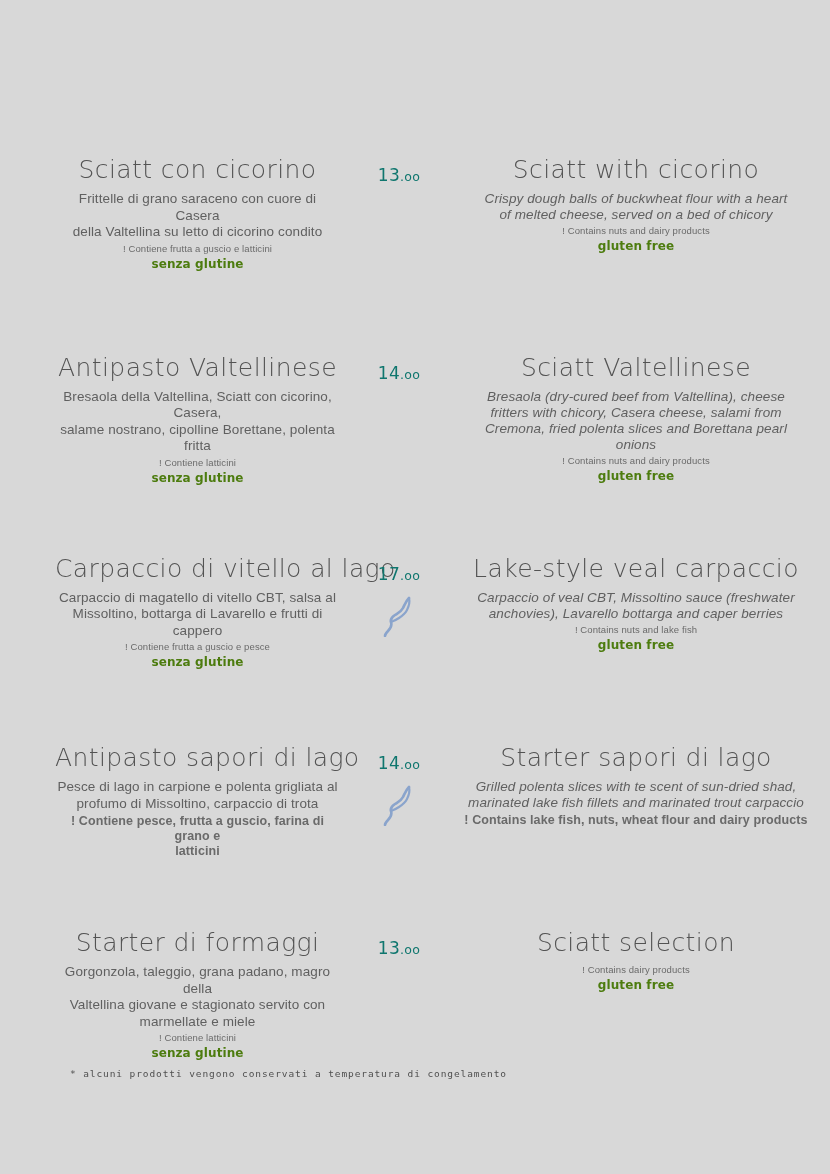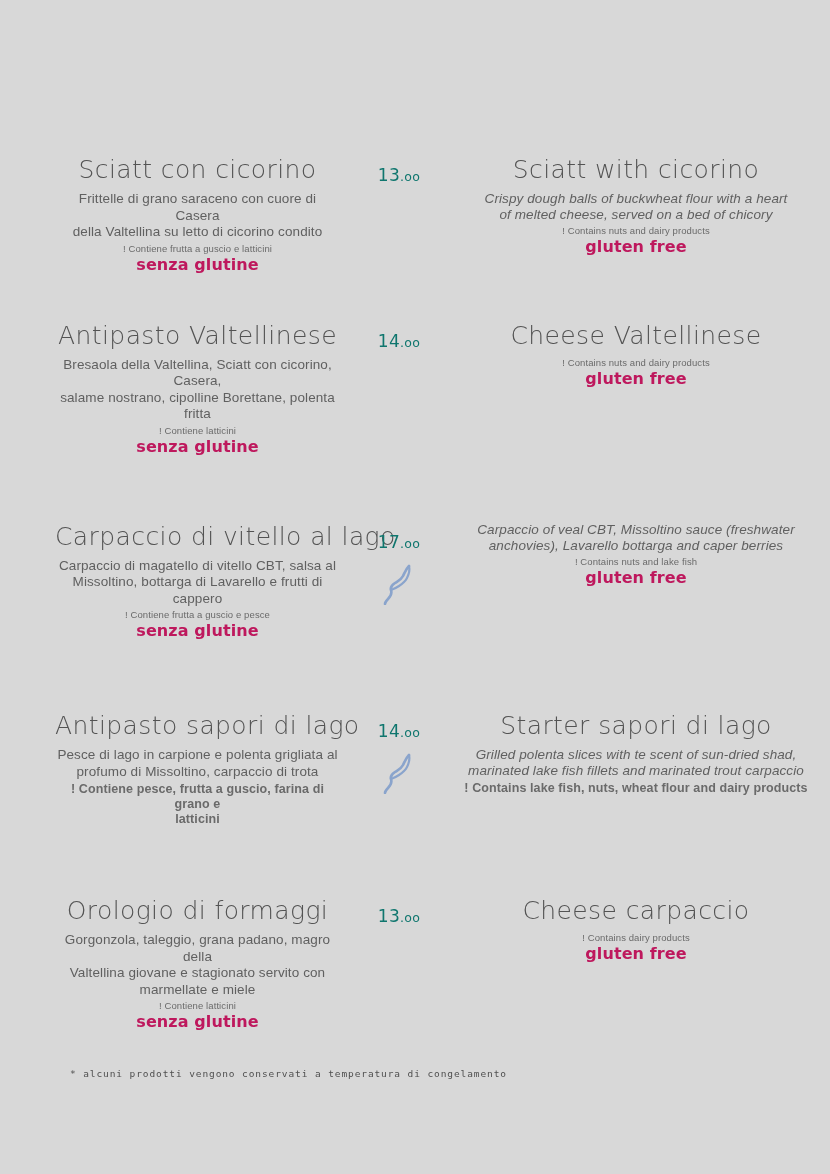--- a/index.html
+++ b/index.html
@@ -97,23 +97,23 @@
   }
   .allergens.large {
     font-size: 12.5px;
     line-height: 15px;
     font-weight: bold;
   }
 
   .gluten {
     font-family: "DejaVu Sans", sans-serif;
     font-weight: bold;
-    font-size: 16px;
+    font-size: 12px;
     line-height: 17px;
-    color: #be185d;
+    color: #4d7c0f;
     margin: 1px 0 0 0;
     letter-spacing: 0.1px;
   }
 
   .price {
     font-family: "DejaVu Sans", sans-serif;
     font-size: 17px;
     line-height: 20px;
     color: #0f766e;
     letter-spacing: 0.3px;
@@ -140,21 +140,21 @@
     top: 1068px;
     font-family: "DejaVu Sans Mono", monospace;
     font-size: 9.5px;
     letter-spacing: 0.9px;
     color: #4f4f4f;
     white-space: nowrap;
   }
 
   
   .item-0 { margin-top: 0px; }
-  .item-1 { margin-top: 48px; }
+  .item-1 { margin-top: 80px; }
   .item-2 { margin-top: 67px; }
   .item-3 { margin-top: 72px; }
   .item-4 { margin-top: 68px; }
 </style>
 </head>
 <body>
 
 <div class="menu-page">
 
   <div class="menu-list">
@@ -189,41 +189,43 @@
         <div class="gluten">senza glutine</div>
       </div>
       <div class="col-price">
         <div class="price"><span>14</span><span class="cents">.oo</span></div>
         <svg class="lake-icon hidden" viewBox="0 0 34 42">
           <path d="M27 3 C24 6, 23 9, 21 13 C19 17, 16 18, 13 20 C10 22, 8 24, 9 27 C10 30, 9 33, 6 36 C4 38, 3 40, 3 41" fill="none" stroke="#8aa4cc" stroke-width="2.6" stroke-linecap="round" stroke-linejoin="round"></path>
           <path d="M27 3 C28 7, 27 11, 25 15 C23 19, 20 21, 17 23 C14 25, 12 26, 9 27" fill="none" stroke="#8aa4cc" stroke-width="2.2" stroke-linecap="round" stroke-linejoin="round"></path>
         </svg>
       </div>
       <div class="col-en">
-        <div class="dish-name">Cheese Valtellinese</div>
+        <div class="dish-name">Sciatt Valtellinese</div>
+        <div class="dish-desc">Bresaola (dry-cured beef from Valtellina), cheese<br>fritters with chicory, Casera cheese, salami from<br>Cremona, fried polenta slices and Borettana pearl<br>onions</div>
         <div class="allergens">! Contains nuts and dairy products</div>
         <div class="gluten">gluten free</div>
       </div>
     </div>
 
     <div class="menu-item item-2">
       <div class="col-it">
         <div class="dish-name">Carpaccio di vitello al lago</div>
         <div class="dish-desc">Carpaccio di magatello di vitello CBT, salsa al<br>Missoltino, bottarga di Lavarello e frutti di cappero</div>
         <div class="allergens">! Contiene frutta a guscio e pesce</div>
         <div class="gluten">senza glutine</div>
       </div>
       <div class="col-price">
         <div class="price"><span>17</span><span class="cents">.oo</span></div>
         <svg class="lake-icon" viewBox="0 0 34 42">
           <path d="M27 3 C24 6, 23 9, 21 13 C19 17, 16 18, 13 20 C10 22, 8 24, 9 27 C10 30, 9 33, 6 36 C4 38, 3 40, 3 41" fill="none" stroke="#8aa4cc" stroke-width="2.6" stroke-linecap="round" stroke-linejoin="round"></path>
           <path d="M27 3 C28 7, 27 11, 25 15 C23 19, 20 21, 17 23 C14 25, 12 26, 9 27" fill="none" stroke="#8aa4cc" stroke-width="2.2" stroke-linecap="round" stroke-linejoin="round"></path>
         </svg>
       </div>
       <div class="col-en">
+        <div class="dish-name">Lake-style veal carpaccio</div>
         <div class="dish-desc">Carpaccio of veal CBT, Missoltino sauce (freshwater<br>anchovies), Lavarello bottarga and caper berries</div>
         <div class="allergens">! Contains nuts and lake fish</div>
         <div class="gluten">gluten free</div>
       </div>
     </div>
 
     <div class="menu-item item-3">
       <div class="col-it">
         <div class="dish-name">Antipasto sapori di lago</div>
         <div class="dish-desc">Pesce di lago in carpione e polenta grigliata al<br>profumo di Missoltino, carpaccio di trota</div>
@@ -240,34 +242,34 @@
       <div class="col-en">
         <div class="dish-name">Starter sapori di lago</div>
         <div class="dish-desc">Grilled polenta slices with te scent of sun-dried shad,<br>marinated lake fish fillets and marinated trout carpaccio</div>
         <div class="allergens large">! Contains lake fish, nuts, wheat flour and dairy products</div>
         <div class="gluten"></div>
       </div>
     </div>
 
     <div class="menu-item item-4">
       <div class="col-it">
-        <div class="dish-name">Orologio di formaggi</div>
+        <div class="dish-name">Starter di formaggi</div>
         <div class="dish-desc">Gorgonzola, taleggio, grana padano, magro della<br>Valtellina giovane e stagionato servito con<br>marmellate e miele</div>
         <div class="allergens">! Contiene latticini</div>
         <div class="gluten">senza glutine</div>
       </div>
       <div class="col-price">
         <div class="price"><span>13</span><span class="cents">.oo</span></div>
         <svg class="lake-icon hidden" viewBox="0 0 34 42">
           <path d="M27 3 C24 6, 23 9, 21 13 C19 17, 16 18, 13 20 C10 22, 8 24, 9 27 C10 30, 9 33, 6 36 C4 38, 3 40, 3 41" fill="none" stroke="#8aa4cc" stroke-width="2.6" stroke-linecap="round" stroke-linejoin="round"></path>
           <path d="M27 3 C28 7, 27 11, 25 15 C23 19, 20 21, 17 23 C14 25, 12 26, 9 27" fill="none" stroke="#8aa4cc" stroke-width="2.2" stroke-linecap="round" stroke-linejoin="round"></path>
         </svg>
       </div>
       <div class="col-en">
-        <div class="dish-name">Cheese carpaccio</div>
+        <div class="dish-name">Sciatt selection</div>
         <div class="allergens">! Contains dairy products</div>
         <div class="gluten">gluten free</div>
       </div>
     </div>
 
   </div>
 
   <div class="footnote">*  alcuni prodotti vengono conservati a temperatura di congelamento</div>
 
 </div>

